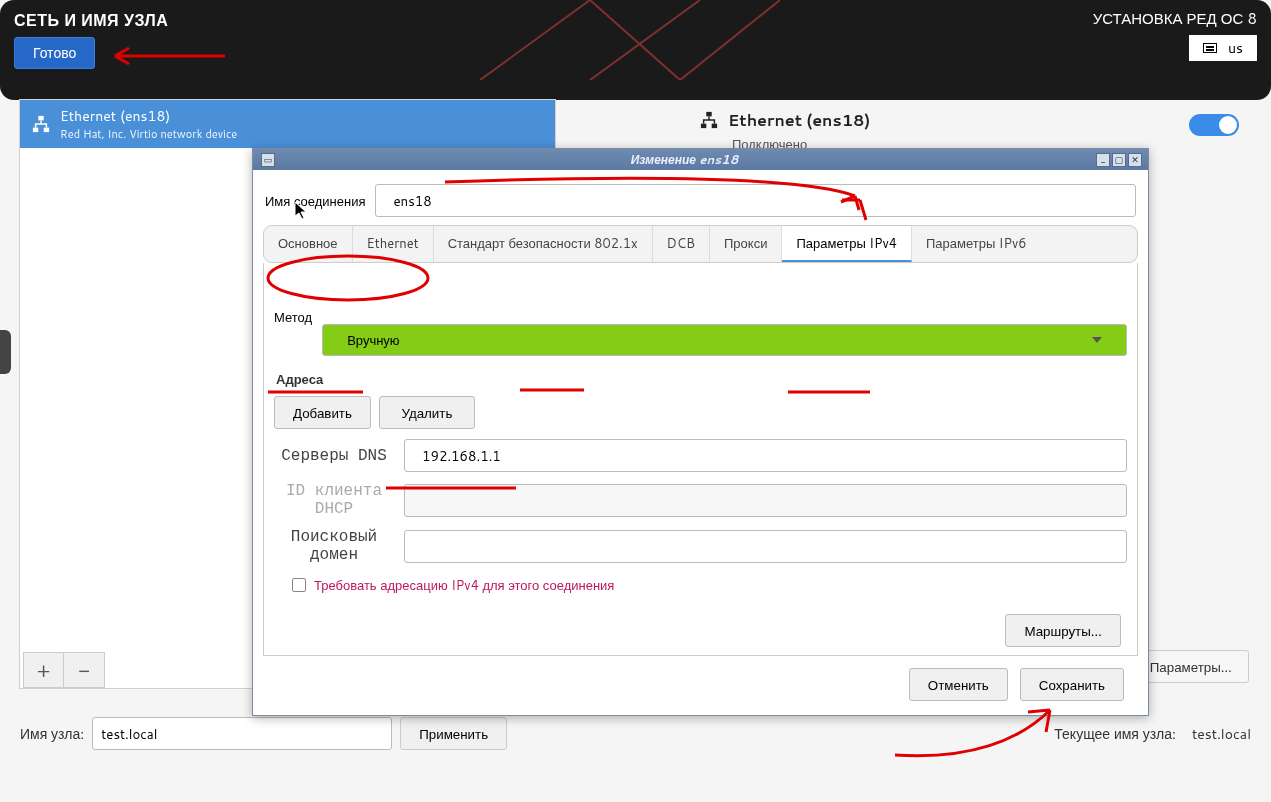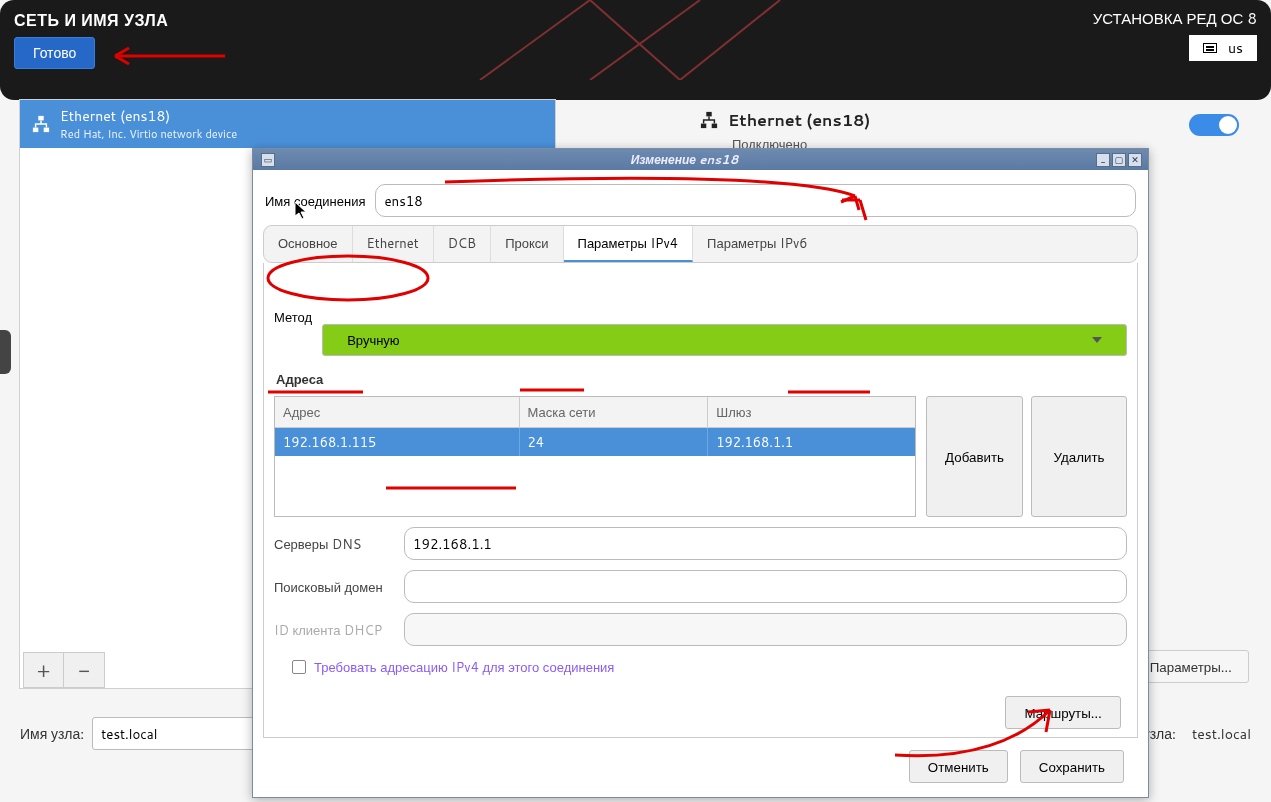--- a/index.html
+++ b/index.html
@@ -46,21 +46,21 @@
   .grab { position:absolute; left:0; top:330px; width:11px; height:44px; background:#444; border-radius:0 6px 6px 0; }
 
   
   .dlg { position:absolute; top:148px; left:252px; width:897px; background:#fff; border:1px solid #7c8ba0; box-shadow:0 2px 10px rgba(0,0,0,.3); }
   .dlg-title { background: linear-gradient(#6d8ab0,#5b7aa3); color:#fff; font-size:12px; padding:2px 6px; display:flex; align-items:center; }
   .dlg-title-text { flex:1; text-align:center; font-style:italic; font-weight:bold; color:#eef;}
   .win-btn { width:14px; height:14px; margin-left:2px; background:#d6e0ec; border:1px solid #5a6d88; display:inline-flex; align-items:center; justify-content:center; font-size:9px; color:#334; }
   .dlg-body { padding:10px 6px 14px 6px; }
 
   .row { display:flex; align-items:center; gap:10px; margin:4px 6px; }
-  .txt-input { flex:1; padding:6px 8px; border:1px solid #bbb; border-radius:10px; }
+  .txt-input { flex:1; padding:6px 17px; border:1px solid #bbb; border-radius:3px; }
 
   .tabs { display:flex; border:1px solid #ccc; border-radius:9px; margin:8px 4px 0 4px; background:#f3f3f3; }
   .tab { padding:8px 14px; font-size:13px; color:#444; border-right:1px solid #ddd; }
   .tab:last-child{border-right:none;}
   .tab.active { background:#fff; border-bottom:2px solid #4a90d9; color:#000; }
 
   .content { border:1px solid #ccc; border-top:none; margin:0 4px; padding:14px 10px 6px 10px; background:#fff; }
 
   .method-row { display:flex; align-items:center; gap:10px; margin-bottom:14px;}
   .method-select { flex:1; border:1px solid #bbb; border-radius:3px; padding:6px 24px; display:flex; justify-content:space-between; align-items:center; background:#84cc16;margin-top:47px; }
@@ -72,25 +72,25 @@
   .addr-table table { width:100%; border-collapse:collapse; }
   .addr-table th { text-align:left; padding:6px 8px; background:#f3f3f3; color:#666; font-weight:normal; border-bottom:1px solid #ccc; border-right:1px solid #ccc;}
   .addr-table th:last-child{border-right:none;}
   .addr-table td { padding:5px 8px; color:#fff; background:#4a90d9; border-right:1px solid #6fa9e4;}
   .addr-table td:last-child{border-right:none;}
   .addr-table .empty td{ background:#fff; height:60px;}
   .side-btns { display:flex; flex-direction:row; gap:8px; }
   .gbtn { background:#f0f0f0; border:1px solid #bbb; border-radius:3px; padding:6px 18px; min-width:96px; text-align:center; }
 
   .form-row { display:flex; align-items:center; margin-top:10px; }
-  .form-row label { width:130px; text-align:left; padding-right:10px; color:#444; font-size:13px;}
+  .form-row label { width:130px; text-align:center; padding-right:10px; color:#444; font-size:16px;font-family:Liberation Mono, monospace;}
   .form-row.disabled label{color:#aaa;}
   .form-row .txt-input.dis { background:#f7f7f7; color:#bbb; }
 
-  .chk-row { display:flex; align-items:center; gap:8px; margin:12px 0 16px 18px; color:#8b5cf6;}
+  .chk-row { display:flex; align-items:center; gap:8px; margin:12px 0 16px 18px; color:#be185d;}
   .chk { width:14px; height:14px; border:1px solid #888; border-radius:2px; background:#fff;}
 
   .routes-row { display:flex; justify-content:flex-end; padding:4px 6px 2px 0;}
 
   .dlg-actions { display:flex; justify-content:flex-end; gap:12px; padding:12px 18px 0 18px; }
 
   
   .anno { position:absolute; top:0; left:0; width:1271px; height:802px; pointer-events:none; }
   .anno path, .anno line, .anno ellipse { stroke:#e00000; stroke-width:3; fill:none; }
 
@@ -175,76 +175,58 @@
   </div>
   <div class="dlg-body">
     <div class="row">
       <span>Имя соединения</span>
       <input class="txt-input" value="ens18" style="">
     </div>
 
     <div class="tabs">
       <div class="tab">Основное</div>
       <div class="tab">Ethernet</div>
+      <div class="tab">Стандарт безопасности 802.1x</div>
       <div class="tab">DCB</div>
       <div class="tab">Прокси</div>
       <div class="tab active">Параметры IPv4</div>
       <div class="tab">Параметры IPv6</div>
     </div>
 
     <div class="content">
       <div class="method-row">
         <span>Метод</span>
         <div class="method-select">
           <span>Вручную</span>
           <span class="chev"></span>
         </div>
       </div>
 
       <div class="addr-section">
         <div class="sec-title">Адреса</div>
         <div class="addr-wrap">
-          <div class="addr-table">
-            <table>
-              <tbody>
-                  <tr>
-                <th>Адрес</th>
-                <th>Маска сети</th>
-                <th>Шлюз</th>
-              </tr>
-              <tr>
-                <td>192.168.1.115</td>
-                <td>24</td>
-                <td>192.168.1.1</td>
-              </tr>
-              <tr class="empty">
-                    <td colspan="3"></td>
-                  </tr>
-            </tbody>
-              </table>
-          </div>
           <div class="side-btns">
             <button class="gbtn">Добавить</button>
             <button class="gbtn">Удалить</button>
           </div>
         </div>
       </div>
 
       <div class="form-row">
         <label>Серверы DNS</label>
         <input class="txt-input" value="192.168.1.1" style="">
       </div>
+      <div class="form-row disabled">
+        <label>ID клиента DHCP</label>
+        <input class="txt-input dis" value="" style="">
+      </div>
       <div class="form-row">
         <label>Поисковый домен</label>
         <input class="txt-input" value="" style="">
       </div>
-      <div class="form-row disabled">
-        <label>ID клиента DHCP</label>
-        <input class="txt-input dis" value="" style="">
-      </div>
 
       <div class="chk-row">
         <span class="chk"></span>
         <span>Требовать адресацию IPv4 для этого соединения</span>
       </div>
 
       <div class="routes-row">
         <button class="gbtn">Маршруты…</button>
       </div>
     </div>

